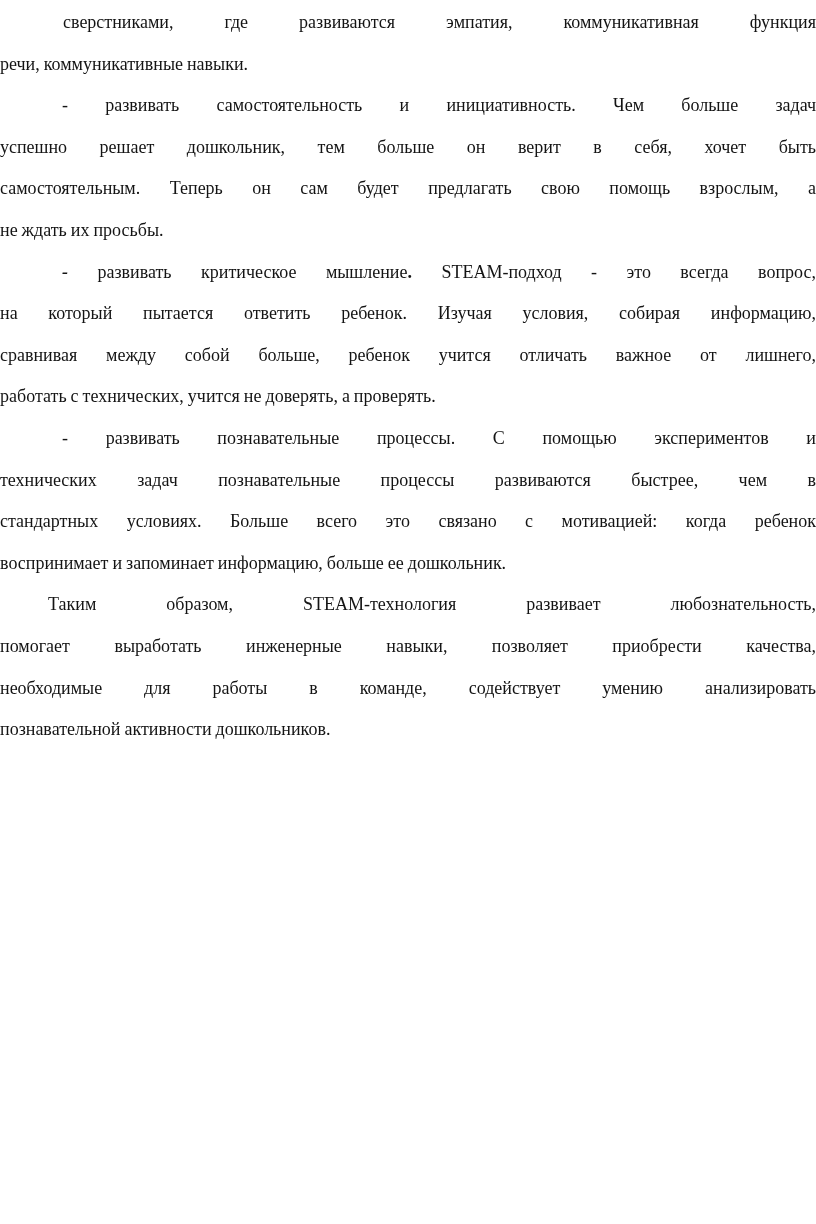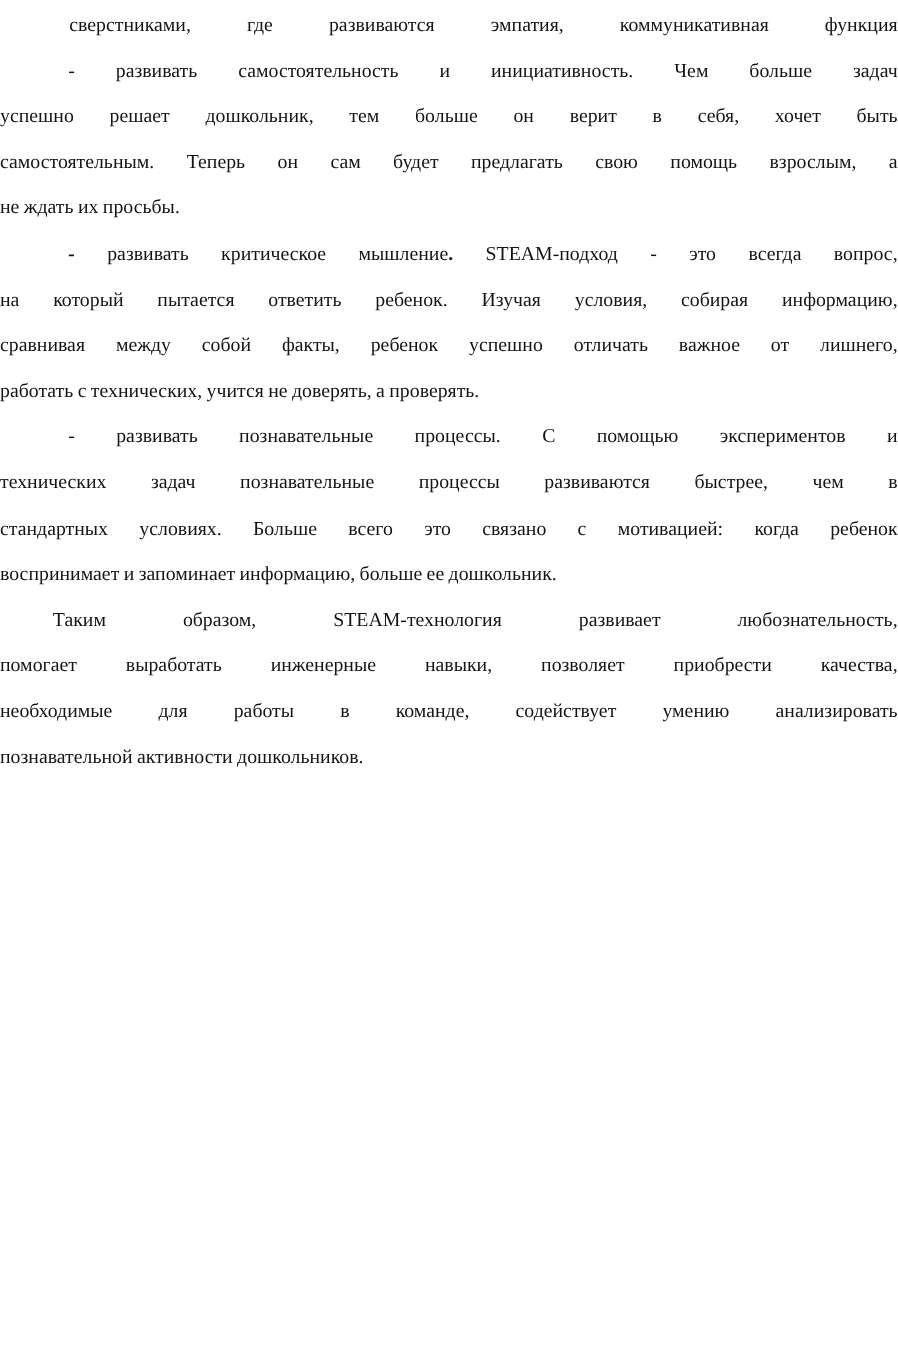--- a/index.html
+++ b/index.html
@@ -37,27 +37,28 @@
   .run-i { font-weight: normal; }
   .run-b { font-style: normal; font-weight: bold; }
   .run-bi { font-style: italic; font-weight: bold; }
 </style>
 </head>
 <body>
 
 <div class="page">
   <div class="textblock" id="text-block" style="color: rgb(20, 20, 20);">
       <div class="line" style="text-indent: 63px;"><span class="run-r">сверстниками, где развиваются эмпатия, коммуникативная функция</span></div>
+      <div class="line last"><span class="run-r">речи, коммуникативные навыки.</span></div>
       <div class="line" style="text-indent: 62px;"><span class="run-i">- развивать самостоятельность и инициативность.</span><span class="run-r"> Чем больше задач</span></div>
       <div class="line"><span class="run-r">успешно решает дошкольник, тем больше он верит в себя, хочет быть</span></div>
       <div class="line"><span class="run-r">самостоятельным. Теперь он сам будет предлагать свою помощь взрослым, а</span></div>
       <div class="line last"><span class="run-r">не ждать их просьбы.</span></div>
       <div class="line" style="text-indent: 62px;"><span class="run-bi">- </span><span class="run-i">развивать критическое мышление</span><span class="run-b">.</span><span class="run-r"> STEAM-подход - это всегда вопрос,</span></div>
       <div class="line"><span class="run-r">на который пытается ответить ребенок. Изучая условия, собирая информацию,</span></div>
-      <div class="line"><span class="run-r">сравнивая между собой факты, ребенок успешно отличать важное от лишнего,</span></div>
+      <div class="line"><span class="run-r">сравнивая между собой больше, ребенок учится отличать важное от лишнего,</span></div>
       <div class="line last"><span class="run-r">работать с технических, учится не доверять, а проверять.</span></div>
       <div class="line" style="text-indent: 62px;"><span class="run-i">- развивать познавательные процессы.</span><span class="run-r"> С помощью экспериментов и</span></div>
       <div class="line"><span class="run-r">технических задач познавательные процессы развиваются быстрее, чем в</span></div>
       <div class="line"><span class="run-r">стандартных условиях. Больше всего это связано с мотивацией: когда ребенок</span></div>
       <div class="line last"><span class="run-r">воспринимает и запоминает информацию, больше ее дошкольник.</span></div>
       <div class="line" style="text-indent: 48px;"><span class="run-r">Таким образом, STEAM-технология развивает любознательность,</span></div>
       <div class="line"><span class="run-r">помогает выработать инженерные навыки, позволяет приобрести качества,</span></div>
       <div class="line"><span class="run-r">необходимые для работы в команде, содействует умению анализировать</span></div>
       <div class="line last"><span class="run-r">познавательной активности дошкольников.</span></div>
     </div>

